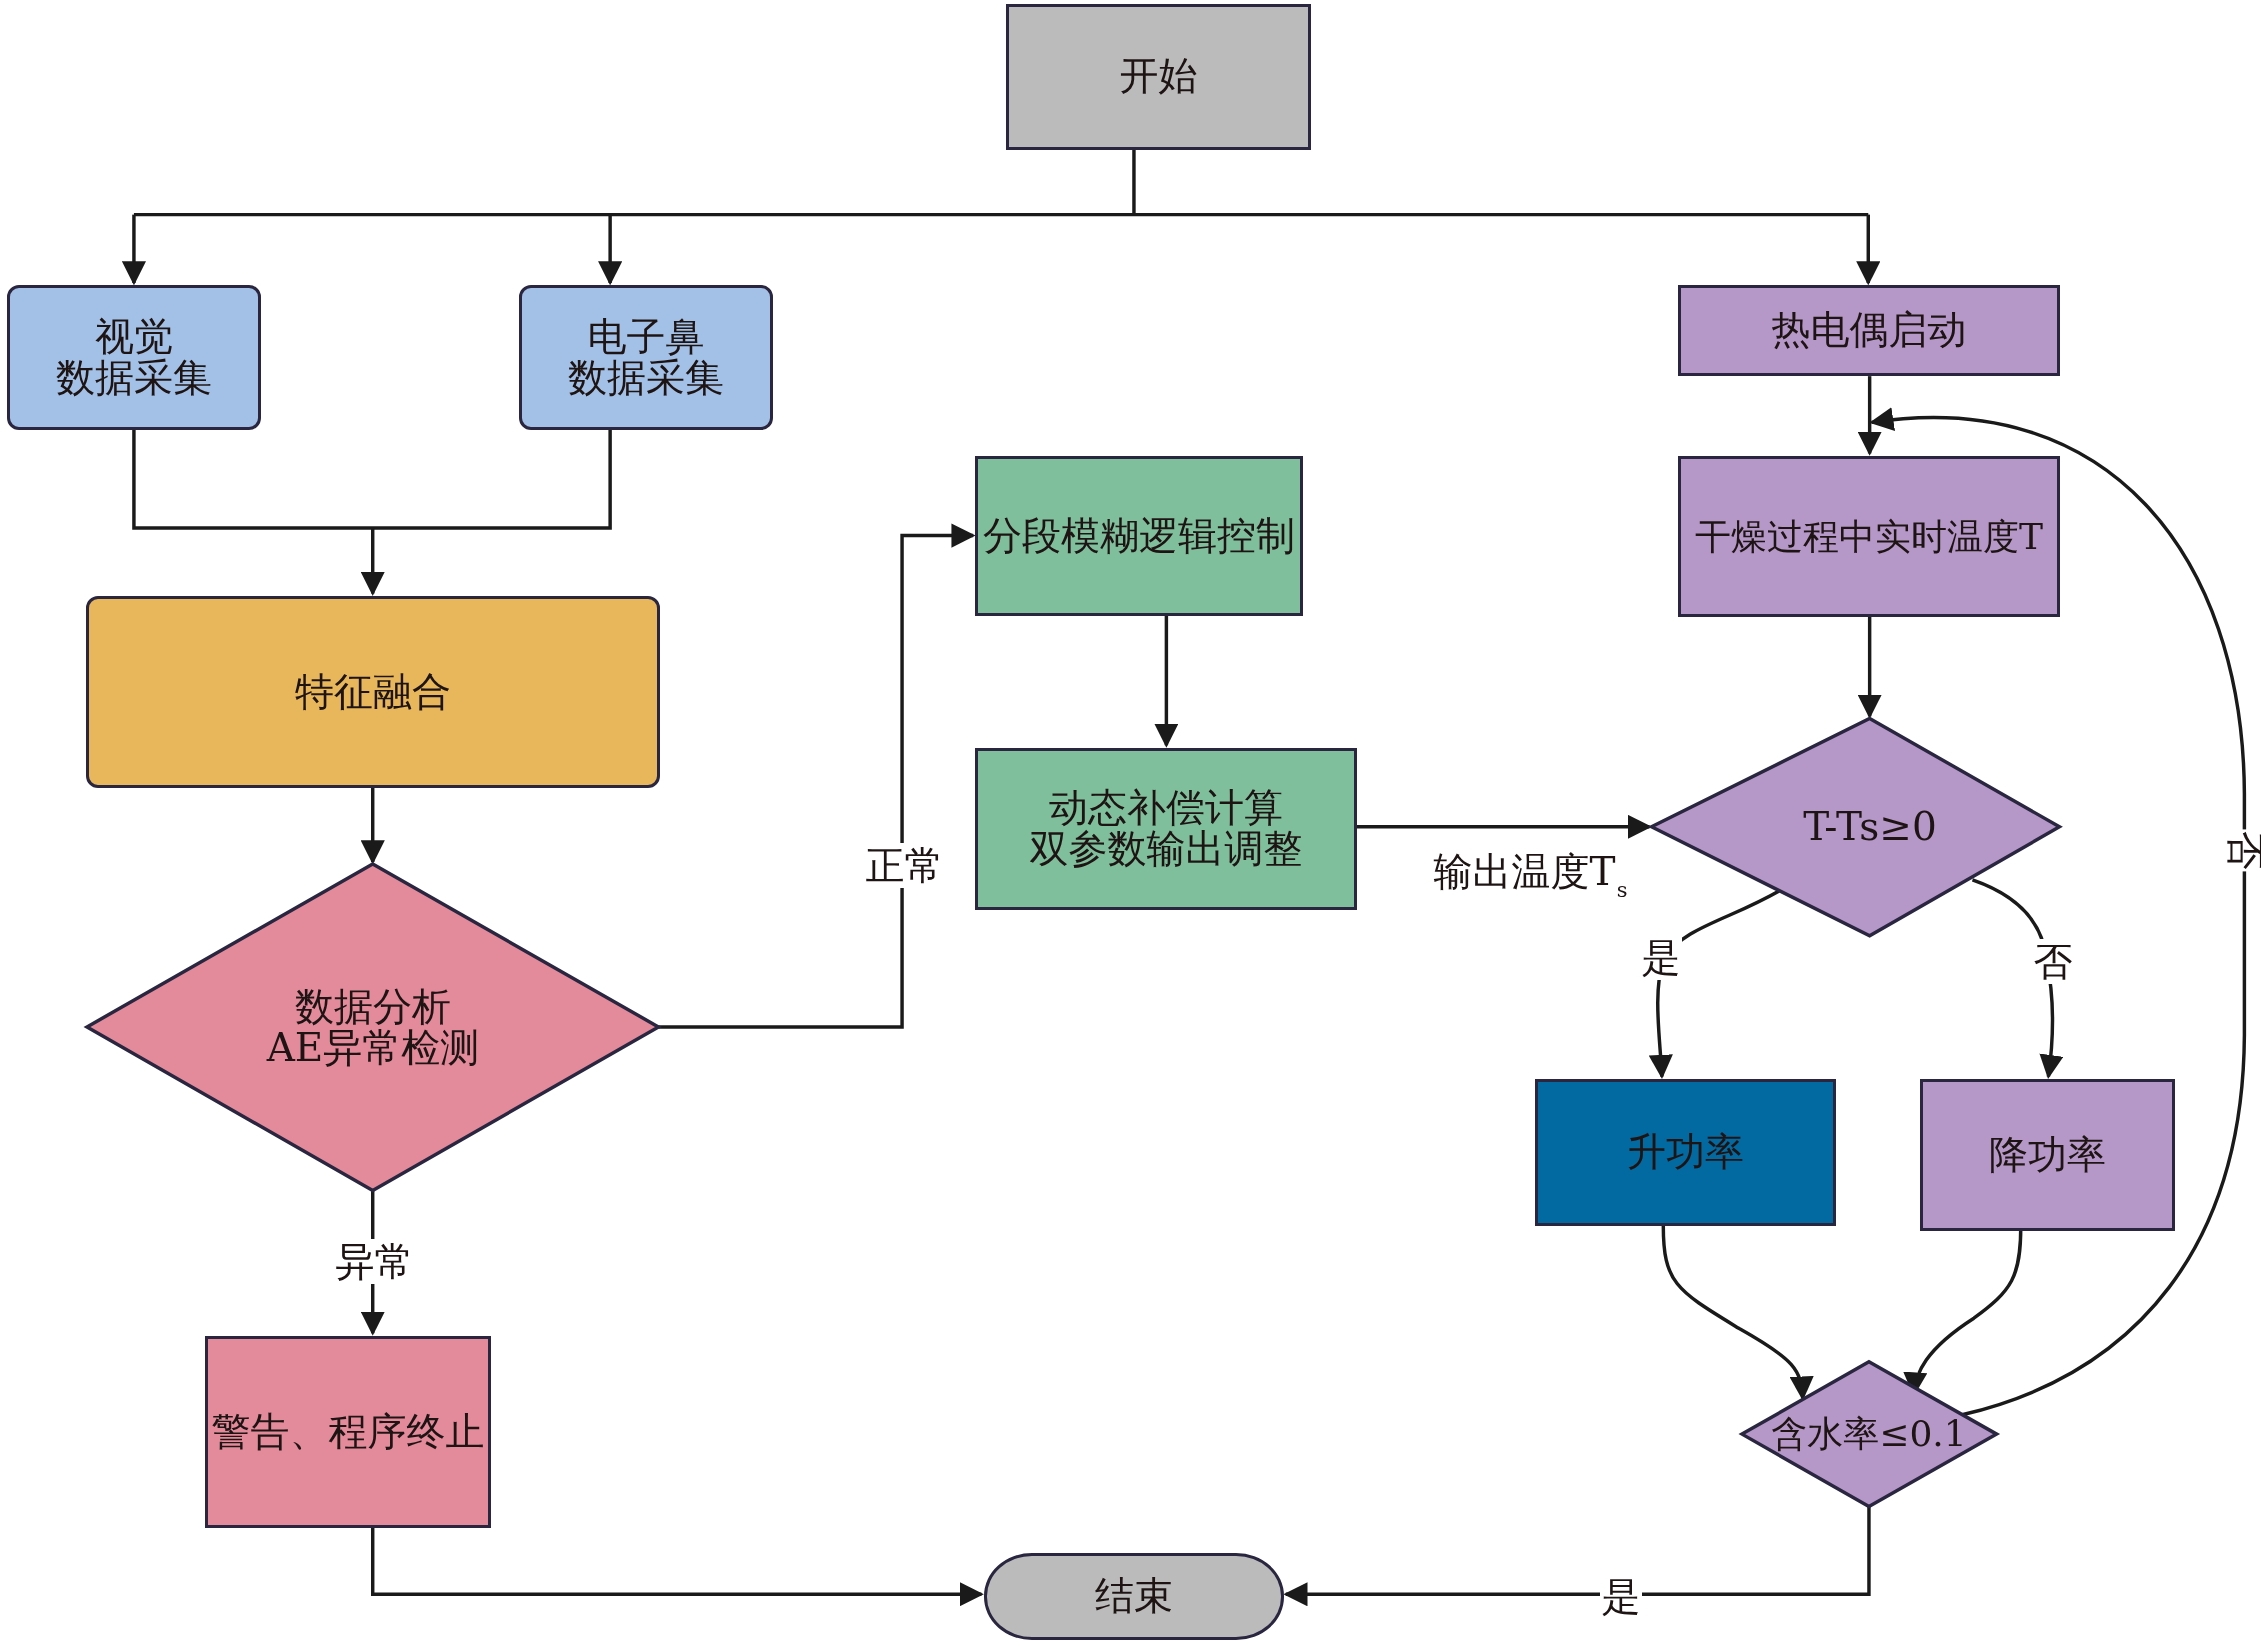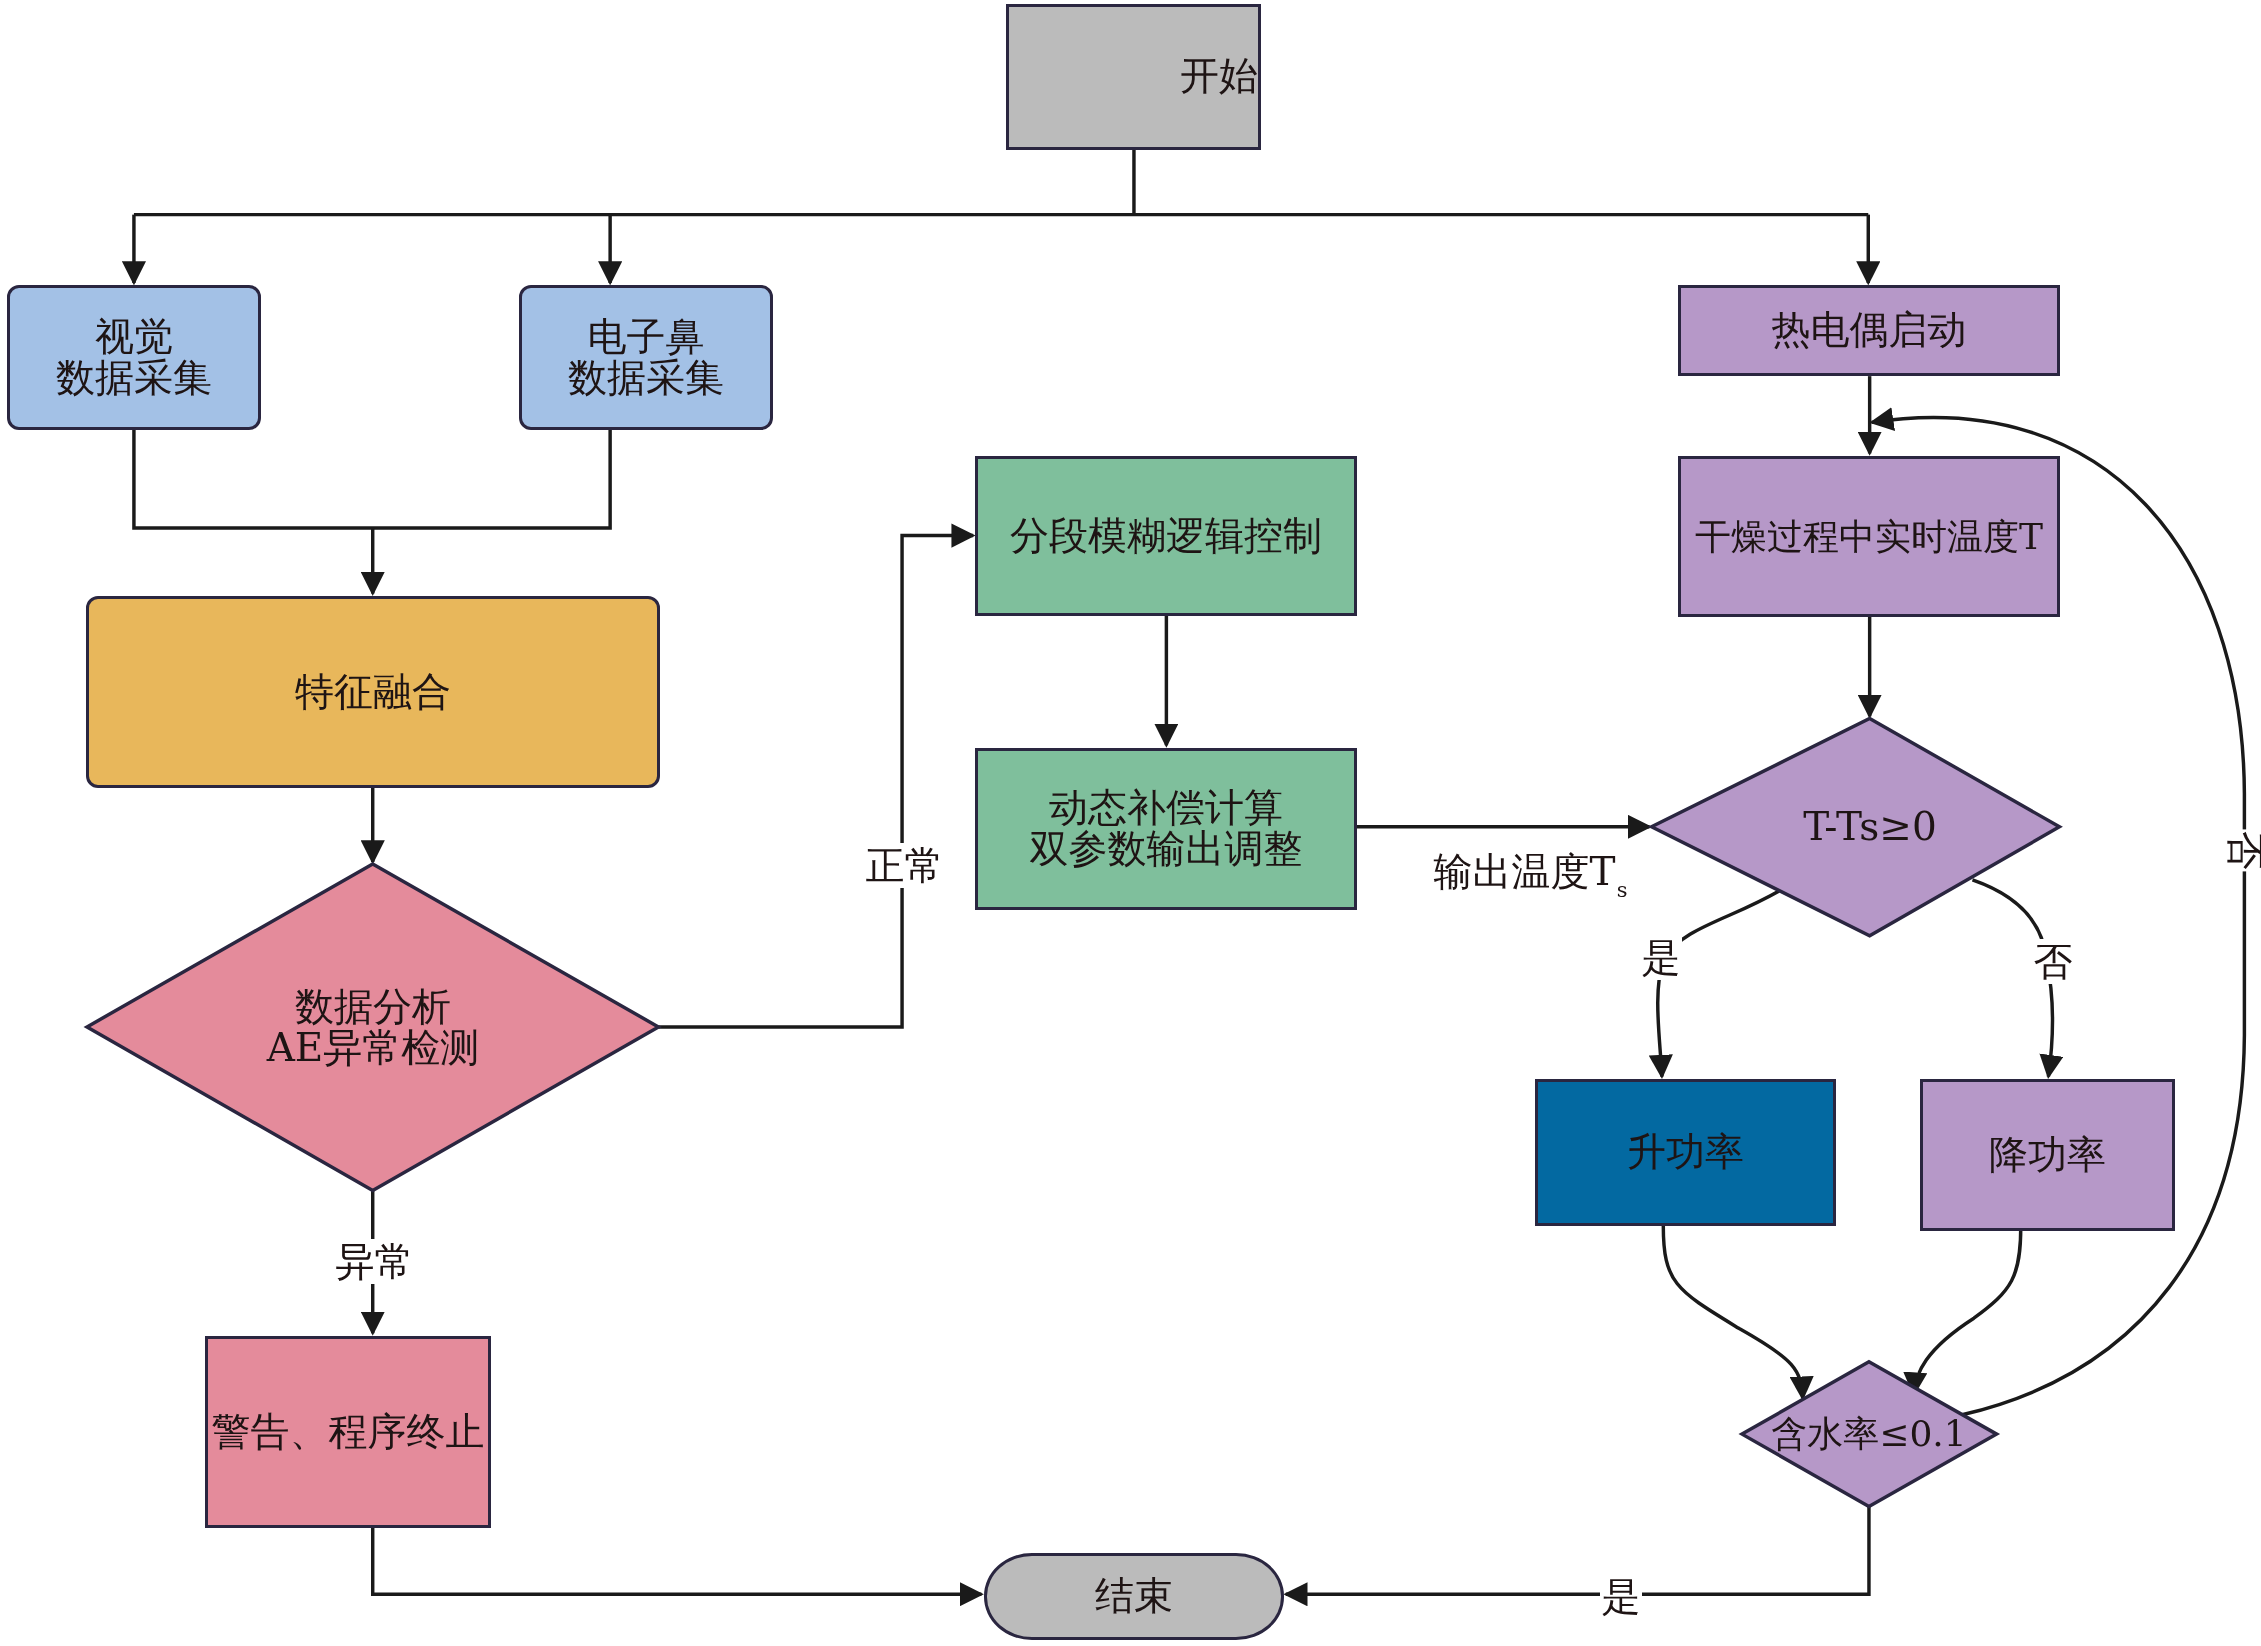--- a/index.html
+++ b/index.html
@@ -67,21 +67,21 @@
     <path d="M2843,2050 C3100,1990 3250,1800 3252,1500 L3252,1150 C3250,800 3050,560 2712,612" marker-end="url(#arrow)"></path>
 
     <path d="M2708,2183 L2708,2310 L1863,2310" marker-end="url(#arrow)"></path>
   </g>
 
   <polygon points="540,1252 954,1488 540,1725 126,1488" fill="#e48b9b" stroke="#2a2640" stroke-width="5"></polygon>
   <polygon points="2709,1041 2984,1198 2709,1356 2393,1198" fill="#b698c8" stroke="#2a2640" stroke-width="5"></polygon>
   <polygon points="2708,1973 2893,2078 2708,2183 2524,2078" fill="#b698c8" stroke="#2a2640" stroke-width="5"></polygon>
 </svg>
 
-<div class="node" style="left:1006px;top:3.5px;width:255px;height:146px;background:#bbbbbb;align-items:flex-end;">
+<div class="node" style="left:1006px;top:3.5px;width:305px;height:146px;background:#bbbbbb;">
   <span>开始</span>
 </div>
 
 <div class="node rounded" style="left:7px;top:285px;width:254px;height:145px;background:#a3c1e6;">
   <span>视觉</span>
   <span>数据采集</span>
 </div>
 
 <div class="node rounded" style="left:483px;top:285px;width:254px;height:145px;background:#a3c1e6;margin-left:36px;">
   <span>电子鼻</span>
@@ -94,21 +94,21 @@
 
 <div class="diamond-label" style="left:166px;top:953px;width:414px;height:149px;">
   <span>数据分析</span>
   <span>AE异常检测</span>
 </div>
 
 <div class="node" style="left:205px;top:1336px;width:286px;height:192px;background:#e48b9b;">
   <span>警告、程序终止</span>
 </div>
 
-<div class="node" style="left:975px;top:456px;width:382px;height:160px;background:#7fbf9c;">
+<div class="node" style="left:975px;top:456px;width:328px;height:160px;background:#7fbf9c;">
   <span>分段模糊逻辑控制</span>
 </div>
 
 <div class="node" style="left:975px;top:748px;width:382px;height:162px;background:#7fbf9c;">
   <span>动态补偿计算</span>
   <span>双参数输出调整</span>
 </div>
 
 <div class="node" style="left:1678px;top:285px;width:382px;height:91px;background:#b698c8;">
   <span>热电偶启动</span>

